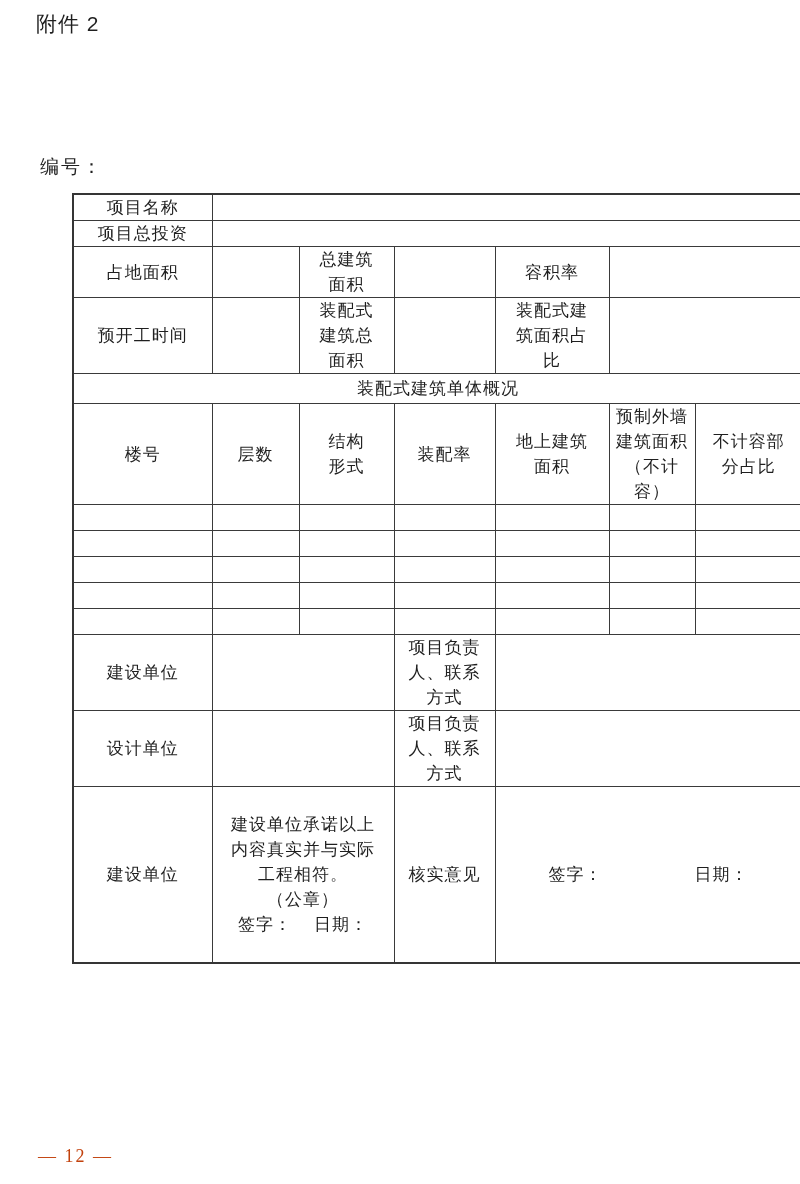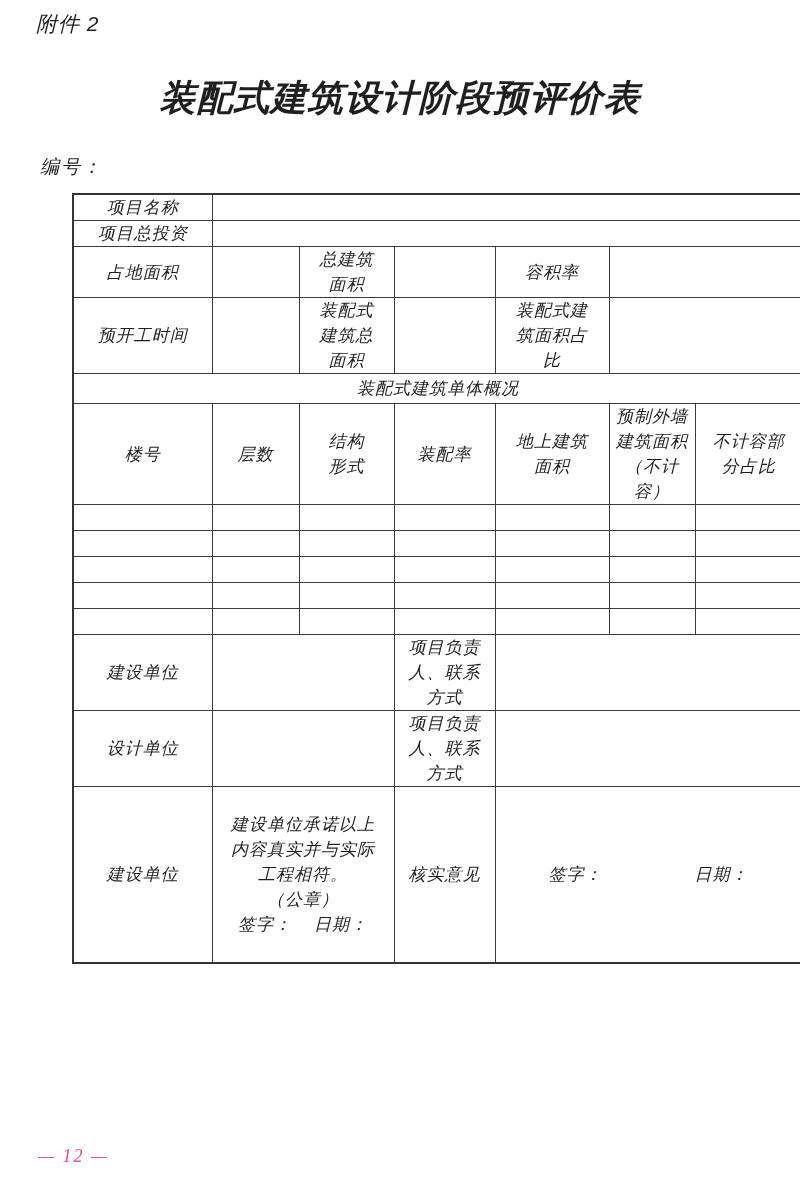--- a/index.html
+++ b/index.html
@@ -3,21 +3,20 @@
 <meta charset="utf-8">
 <style>
   html,body{margin:0;padding:0;background:#ffffff;}
   .page{
     position:relative;
     width:800px;height:1184px;
     background:#ffffff;
     font-family:"Liberation Serif","DejaVu Serif",serif;
     color:#1f1f1f;
     overflow:hidden;
-    font-style:italic;
   }
   .attachment{
     position:absolute;left:36px;top:10px;
     font-family:"Liberation Sans","DejaVu Sans",sans-serif;
     font-size:21px;letter-spacing:1px;
   }
   .doc-title{
     position:absolute;left:0;top:74px;width:100%;
     text-align:center;
     font-size:36px;font-weight:bold;letter-spacing:1px;
@@ -58,31 +57,30 @@
     padding:3px 6px 2px 7px;
     line-height:24px;letter-spacing:0.5px;
   }
   td.signrow{vertical-align:bottom;padding:0 0 8px 0;}
   .signline{display:flex;justify-content:flex-start;padding-left:52px;}
   .signline .gap{margin-left:92px;}
   .commit-sign{display:block;margin-top:0;}
   .commit-sign .gap2{margin-left:22px;}
   .footer{
     position:absolute;left:38px;top:1146px;
-    font-size:18px;color:#ec4899;letter-spacing:2px;
+    font-size:18px;color:#c2410c;letter-spacing:2px;
   }
 </style>
 </head>
 <body>
 
 <div class="page">
 
   <div class="attachment">附件 2</div>
 
-  <div class="doc-title">装配式建筑设计阶段预评价表</div>
 
   <div class="serial">编号：</div>
 
   <table class="form">
     <colgroup>
       <col style="width:139px">
         <col style="width:87px">
         <col style="width:95px">
       <col style="width:101px">
         <col style="width:114px">

